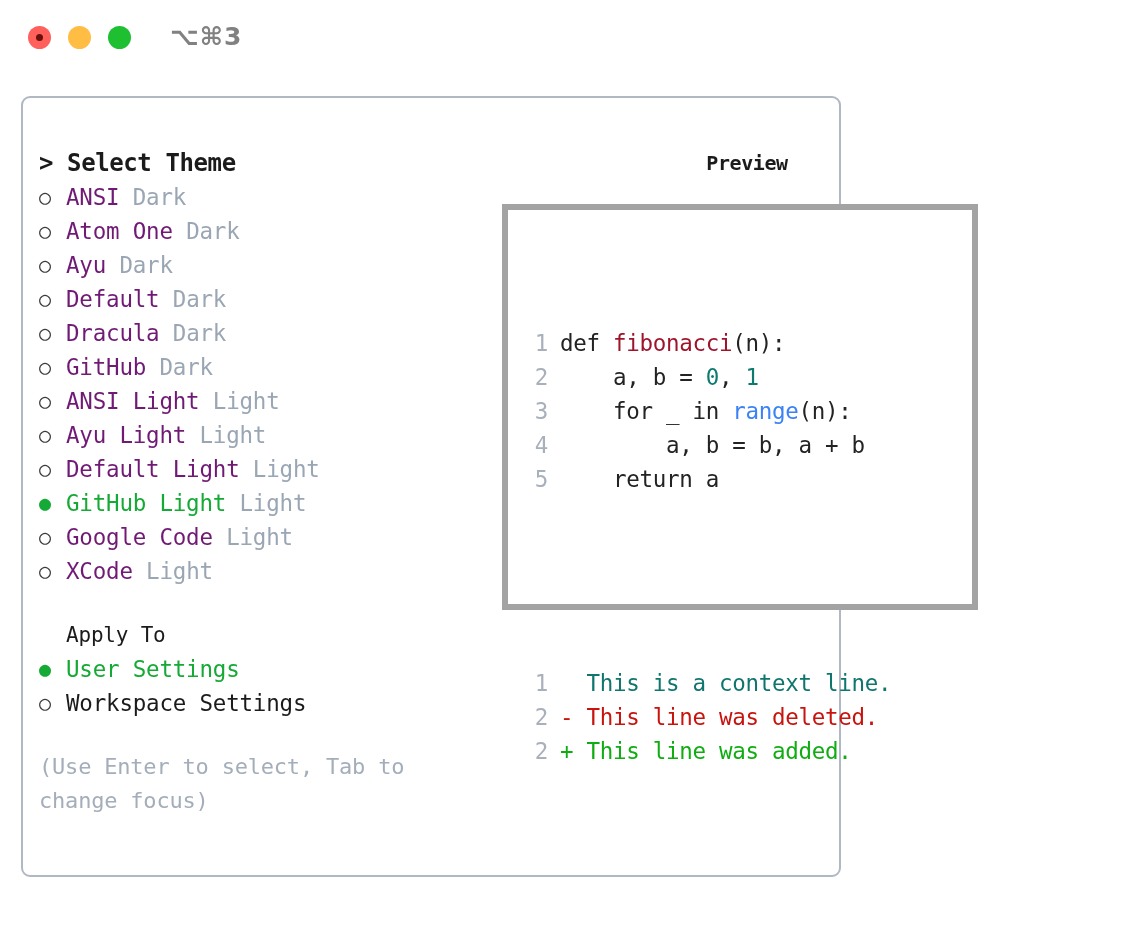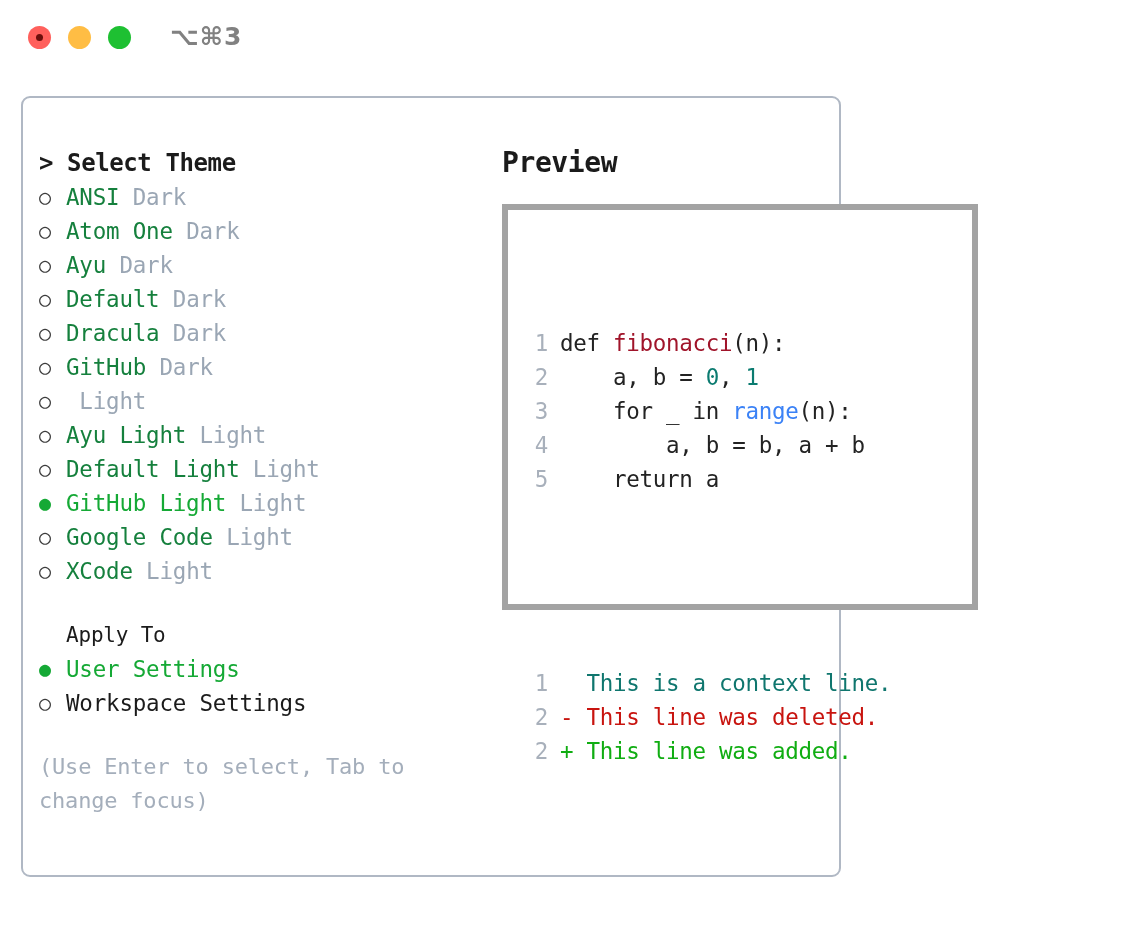--- a/index.html
+++ b/index.html
@@ -105,21 +105,21 @@
   }
   .bullet {
     display: inline-block;
     width: 27px;
     flex: 0 0 27px;
     font-size: 20px;
     color: #3c3c3c;
     line-height: 34px;
   }
   .bullet.on { color: #15a935; font-size: 20px; }
-  .theme-name { color: #15803d; }
+  .theme-name { color: #701a75; }
   .theme-row.selected .theme-name { color: #15a935; }
   .theme-kind { color: #9aa6b4; }
   .apply-name { color: #1b1b1b; }
   .apply-row.selected .apply-name { color: #15a935; }
   .apply-title {
     height: 34px;
     line-height: 34px;
     font-size: 21px;
     color: #1b1b1b;
     white-space: pre;
@@ -136,26 +136,27 @@
     letter-spacing: -0.2px;
   }
   
   .right-pane {
     position: absolute;
     left: 479px;
     top: 48px;
     width: 490px;
   }
   .preview-label {
-    font-size: 28px;
+    font-size: 20px;
     font-weight: bold;
     color: #1b1b1b;
     height: 34px;
     line-height: 34px;
     letter-spacing: -0.4px;
+    text-align: center;
   }
   .preview-box {
     margin-top: 24px;
     width: 476px;
     height: 406px;
     border: 6px solid #a3a3a3;
     box-sizing: border-box;
     background: #ffffff;
     position: relative;
   }
@@ -204,21 +205,21 @@
 
     <div class="left-pane">
       <div class="section-header">&gt; Select Theme</div>
       <div id="theme-list">
           <div class="theme-row"><span class="bullet">○</span><span class="theme-name">ANSI</span><span> </span><span class="theme-kind">Dark</span></div>
           <div class="theme-row"><span class="bullet">○</span><span class="theme-name">Atom One</span><span> </span><span class="theme-kind">Dark</span></div>
           <div class="theme-row"><span class="bullet">○</span><span class="theme-name">Ayu</span><span> </span><span class="theme-kind">Dark</span></div>
           <div class="theme-row"><span class="bullet">○</span><span class="theme-name">Default</span><span> </span><span class="theme-kind">Dark</span></div>
           <div class="theme-row"><span class="bullet">○</span><span class="theme-name">Dracula</span><span> </span><span class="theme-kind">Dark</span></div>
           <div class="theme-row"><span class="bullet">○</span><span class="theme-name">GitHub</span><span> </span><span class="theme-kind">Dark</span></div>
-          <div class="theme-row"><span class="bullet">○</span><span> </span><span class="theme-kind">Light</span></div>
+          <div class="theme-row"><span class="bullet">○</span><span class="theme-name">ANSI Light</span><span> </span><span class="theme-kind">Light</span></div>
           <div class="theme-row"><span class="bullet">○</span><span class="theme-name">Ayu Light</span><span> </span><span class="theme-kind">Light</span></div>
           <div class="theme-row"><span class="bullet">○</span><span class="theme-name">Default Light</span><span> </span><span class="theme-kind">Light</span></div>
           <div class="theme-row selected"><span class="bullet on">●</span><span class="theme-name">GitHub Light</span><span> </span><span class="theme-kind">Light</span></div>
           <div class="theme-row"><span class="bullet">○</span><span class="theme-name">Google Code</span><span> </span><span class="theme-kind">Light</span></div>
           <div class="theme-row"><span class="bullet">○</span><span class="theme-name">XCode</span><span> </span><span class="theme-kind">Light</span></div>
         </div>
 
       <div class="spacer-sm"></div>
 
       <div class="apply-title">Apply To</div>

